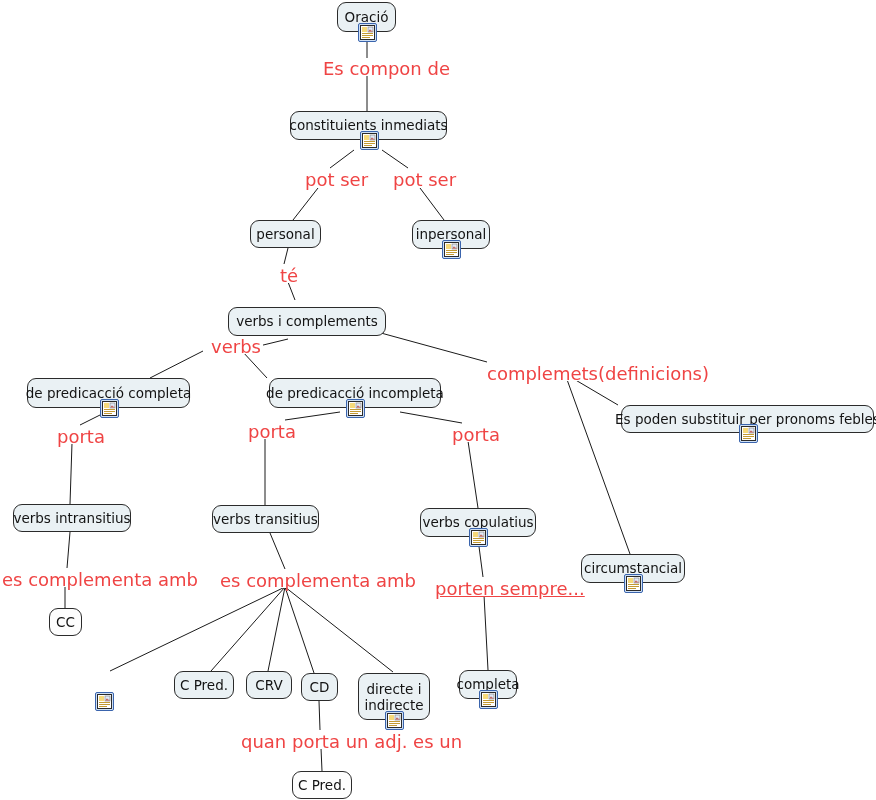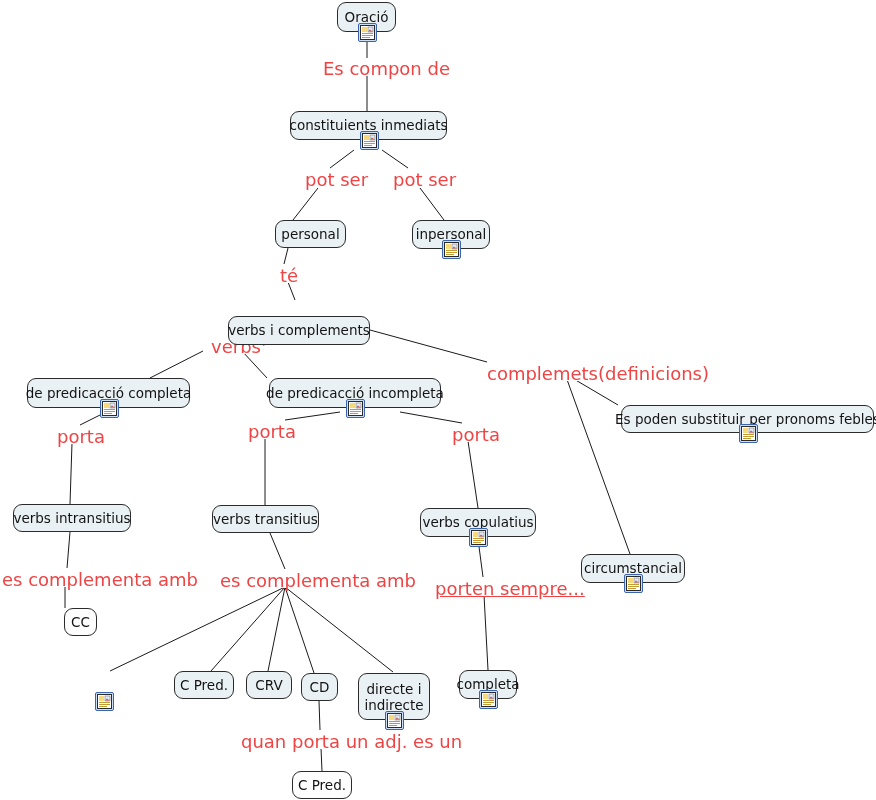--- a/index.html
+++ b/index.html
@@ -160,38 +160,38 @@
         <svg width="15" height="15" viewBox="0 0 15 15" aria-hidden="true">
           <rect x="0.5" y="0.5" width="14" height="14" fill="#ffffff" stroke="#2b2b2b" stroke-width="1"></rect>
           <rect x="2" y="2" width="5" height="5" fill="#f6d97a"></rect>
           <rect x="8" y="2" width="5" height="5" fill="#dfe9f7" stroke="#7a7a7a" stroke-width="0.6"></rect>
           <path d="M8.4 6.6 L10 4.3 L11.2 6.1 L12 5.2 L12.6 6.6 Z" fill="#c2554b"></path>
           <rect x="2" y="8" width="11" height="1" fill="#c39a33"></rect>
           <rect x="2" y="10" width="11" height="1" fill="#c39a33"></rect>
           <rect x="2" y="12" width="8" height="1" fill="#c39a33"></rect>
         </svg>
       </span>
-      <div class="node" style="left: 250px; top: 220px; width: 71px; height: 28px; margin-left: 25px;">
+      <div class="node" style="left: 250px; top: 220px; width: 71px; height: 28px;">
         <span>personal</span>
       </div>
       <div class="node" style="left: 412px; top: 220px; width: 78px; height: 29px;">
         <span>inpersonal</span>
       </div>
       <span class="res-icon" style="position: absolute; left: 442px; top: 240px;">
         <svg width="15" height="15" viewBox="0 0 15 15" aria-hidden="true">
           <rect x="0.5" y="0.5" width="14" height="14" fill="#ffffff" stroke="#2b2b2b" stroke-width="1"></rect>
           <rect x="2" y="2" width="5" height="5" fill="#f6d97a"></rect>
           <rect x="8" y="2" width="5" height="5" fill="#dfe9f7" stroke="#7a7a7a" stroke-width="0.6"></rect>
           <path d="M8.4 6.6 L10 4.3 L11.2 6.1 L12 5.2 L12.6 6.6 Z" fill="#c2554b"></path>
           <rect x="2" y="8" width="11" height="1" fill="#c39a33"></rect>
           <rect x="2" y="10" width="11" height="1" fill="#c39a33"></rect>
           <rect x="2" y="12" width="8" height="1" fill="#c39a33"></rect>
         </svg>
       </span>
-      <div class="node" style="left: 228px; top: 316px; width: 142px; height: 29px;">
+      <div class="node" style="left: 228px; top: 307px; width: 158px; height: 29px;">
         <span>verbs i complements</span>
       </div>
       <div class="node" style="left: 27px; top: 378px; width: 163px; height: 30px;">
         <span>de predicacció completa</span>
       </div>
       <span class="res-icon" style="position: absolute; left: 100px; top: 399px;">
         <svg width="15" height="15" viewBox="0 0 15 15" aria-hidden="true">
           <rect x="0.5" y="0.5" width="14" height="14" fill="#ffffff" stroke="#2b2b2b" stroke-width="1"></rect>
           <rect x="2" y="2" width="5" height="5" fill="#f6d97a"></rect>
           <rect x="8" y="2" width="5" height="5" fill="#dfe9f7" stroke="#7a7a7a" stroke-width="0.6"></rect>
@@ -256,21 +256,21 @@
         <svg width="15" height="15" viewBox="0 0 15 15" aria-hidden="true">
           <rect x="0.5" y="0.5" width="14" height="14" fill="#ffffff" stroke="#2b2b2b" stroke-width="1"></rect>
           <rect x="2" y="2" width="5" height="5" fill="#f6d97a"></rect>
           <rect x="8" y="2" width="5" height="5" fill="#dfe9f7" stroke="#7a7a7a" stroke-width="0.6"></rect>
           <path d="M8.4 6.6 L10 4.3 L11.2 6.1 L12 5.2 L12.6 6.6 Z" fill="#c2554b"></path>
           <rect x="2" y="8" width="11" height="1" fill="#c39a33"></rect>
           <rect x="2" y="10" width="11" height="1" fill="#c39a33"></rect>
           <rect x="2" y="12" width="8" height="1" fill="#c39a33"></rect>
         </svg>
       </span>
-      <div class="node plain" style="left: 64px; top: 608px; width: 33px; height: 28px; text-align: center;">
+      <div class="node plain" style="left: 49px; top: 608px; width: 33px; height: 28px; text-align: center;">
         <span>CC</span>
       </div>
       <span class="res-icon" style="position: absolute; left: 95px; top: 692px;">
         <svg width="15" height="15" viewBox="0 0 15 15" aria-hidden="true">
           <rect x="0.5" y="0.5" width="14" height="14" fill="#ffffff" stroke="#2b2b2b" stroke-width="1"></rect>
           <rect x="2" y="2" width="5" height="5" fill="#f6d97a"></rect>
           <rect x="8" y="2" width="5" height="5" fill="#dfe9f7" stroke="#7a7a7a" stroke-width="0.6"></rect>
           <path d="M8.4 6.6 L10 4.3 L11.2 6.1 L12 5.2 L12.6 6.6 Z" fill="#c2554b"></path>
           <rect x="2" y="8" width="11" height="1" fill="#c39a33"></rect>
           <rect x="2" y="10" width="11" height="1" fill="#c39a33"></rect>

